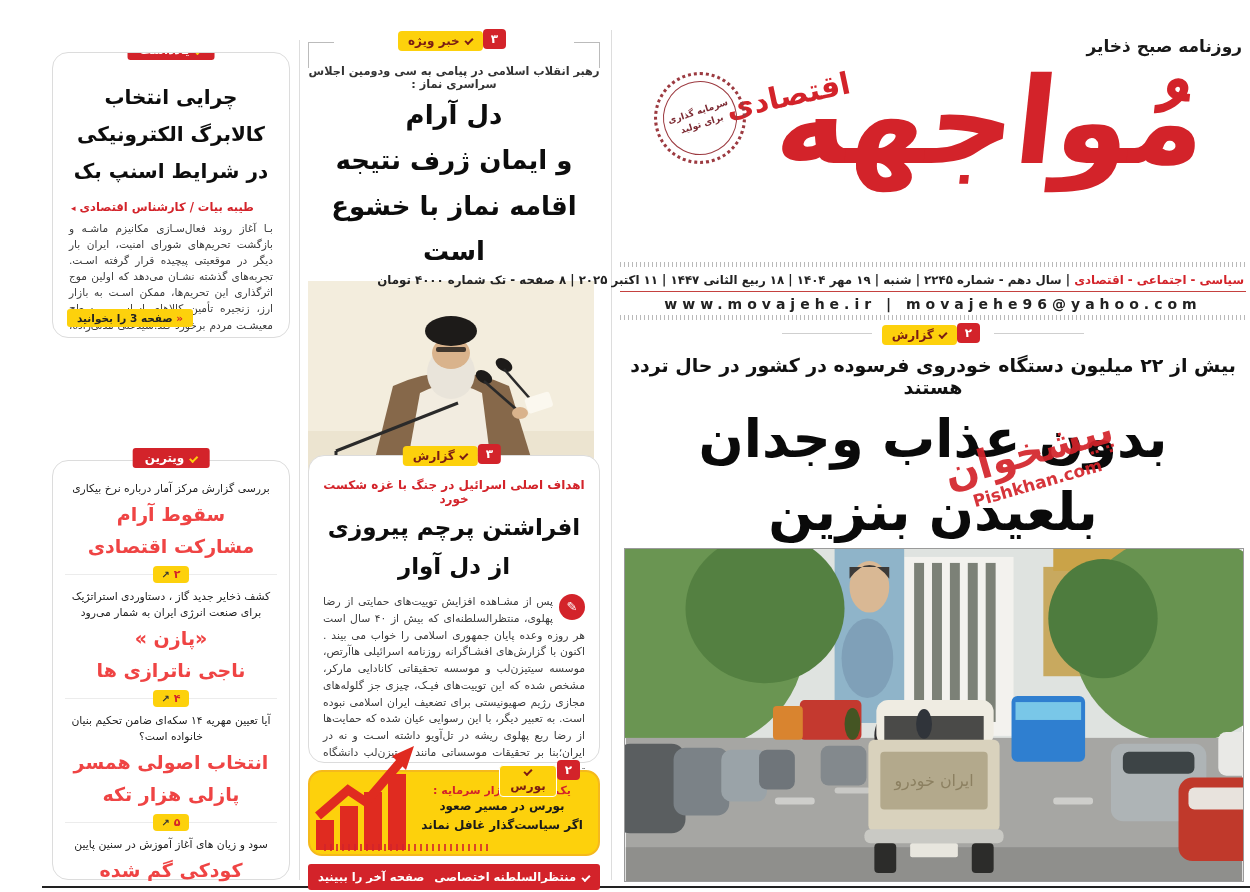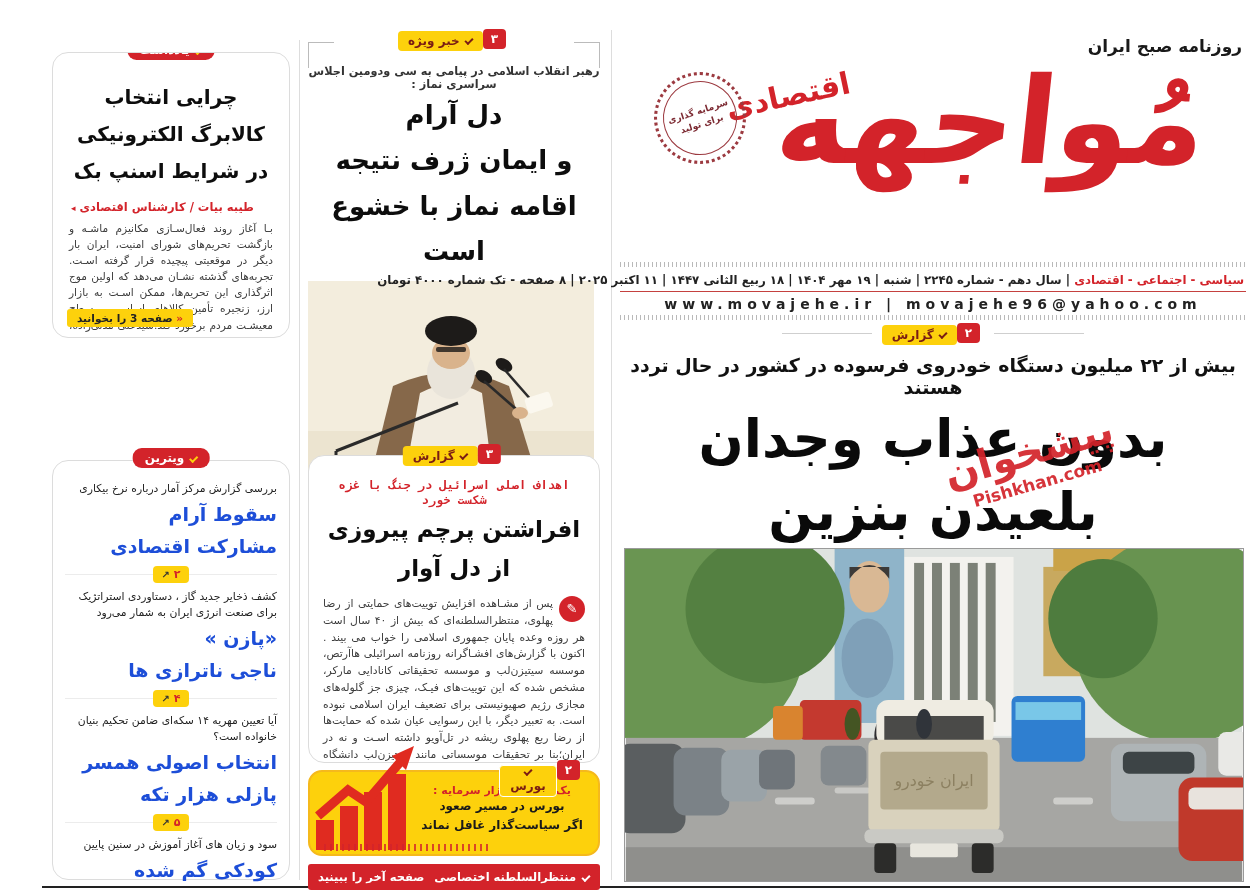--- a/index.html
+++ b/index.html
@@ -6,21 +6,21 @@
   html,body { width:1250px; height:892px; }
   body {
     position:relative; background:#fff; overflow:hidden;
     font-family:"DejaVu Sans", sans-serif; color:#111;
   }
   .rtl { direction:rtl; }
   
   .tag-red {
     display:inline-flex; align-items:center; gap:5px;
     background:#d3232a; color:#fff; font-weight:bold; font-size:12px;
-    padding:3px 12px; border-radius:9px; direction:rtl;
+    padding:3px 12px; border-radius:3px; direction:rtl;
   }
   .tag-yellow {
     display:inline-flex; align-items:center; gap:5px;
     background:#fdd10c; color:#7a1d14; font-weight:bold; font-size:12px;
     padding:3px 10px; border-radius:4px; direction:rtl;
   }
   .tag-num {
     display:inline-block; background:#d3232a; color:#fff; font-weight:bold;
     font-size:12px; padding:3px 8px; border-radius:4px; margin-right:4px;
   }
@@ -41,39 +41,39 @@
   #note-box { left:52px; top:52px; width:238px; height:286px; padding:26px 16px 12px; overflow:hidden; }
   #note-title { font-size:20px; font-weight:bold; text-align:center; line-height:1.85; color:#0d0d0d; }
   #note-byline { color:#d3232a; font-size:11.5px; font-weight:bold; text-align:left; margin:10px 2px 6px; }
   #note-byline .arrow { font-size:9px; }
   #note-body { font-size:10.6px; line-height:1.52; text-align:justify; color:#3c3c3c; direction:rtl; }
   #note-footer { position:absolute; bottom:10px; left:14px; background:#fdd10c; color:#222;
     font-size:10.5px; font-weight:bold; padding:3px 10px; border-radius:3px; direction:rtl; }
   #note-footer .mark { color:#d3232a; }
   
   #vitrine-box { left:52px; top:460px; width:238px; height:420px; padding:20px 12px 8px; }
-  .v-item { text-align:right; direction:rtl; }
+  .v-item { text-align:center; direction:rtl; }
   .v-kicker { font-size:10.8px; color:#222; line-height:1.5; margin-bottom:2px; }
-  .v-title { font-size:19px; font-weight:bold; color:#1d4ed8; line-height:1.65; }
+  .v-title { font-size:19px; font-weight:bold; color:#ef4444; line-height:1.65; }
   .v-badge-row { display:flex; align-items:center; margin:4px 0 6px; }
   .v-badge-row .rule { flex:1; height:1px; background:#ececec; }
   .v-badge { background:#fdd10c; border-radius:4px; padding:2px 9px; font-size:11px;
     font-weight:bold; color:#d3232a; direction:rtl; }
   .v-badge .arr { color:#333; font-size:10px; }
   
   #special { position:absolute; left:308px; top:28px; width:292px; text-align:center; }
   .bracket { position:absolute; width:26px; height:26px; border-color:#bbb; border-style:solid; }
   #br-tl { left:0; top:14px; border-width:1.5px 0 0 1.5px; }
   #br-tr { right:0; top:14px; border-width:1.5px 1.5px 0 0; }
   #special-kicker { font-size:11.3px; font-weight:bold; color:#333; margin-top:14px; direction:rtl; }
   #special-title { font-size:26px; font-weight:bold; color:#0d0d0d; line-height:1.75; margin-top:2px; direction:rtl; }
   #special-photo { width:286px; height:206px; margin-top:6px; display:block; }
   #special-photo-bar { width:286px; height:6px; background:#d3232a; }
   #report-box { left:308px; top:455px; width:292px; height:308px; padding:22px 14px 8px; text-align:center; }
-  #report-kicker { color:#d3232a; font-size:12px; font-weight:bold; direction:rtl;font-family:Liberation Mono, monospace; }
+  #report-kicker { color:#d3232a; font-size:12px; font-weight:bold; direction:rtl; }
   #report-title { font-size:23px; font-weight:bold; line-height:1.7; color:#0d0d0d; margin:2px 0 8px; direction:rtl; }
   #report-body { font-size:10.8px; line-height:1.55; text-align:justify; color:#3c3c3c; direction:rtl; }
   #report-body .lead-icon {
     float:right; width:26px; height:26px; background:#d3232a; border-radius:50%;
     color:#fff; font-size:13px; line-height:26px; text-align:center; margin-left:6px;
   }
   
   #bourse { position:absolute; left:308px; top:770px; width:292px; }
   #bourse-card { position:relative; background:#fdd10c; border:2px solid #f5b91c;
     border-radius:14px; height:86px; padding:10px 12px 6px 108px; text-align:center; }
@@ -300,21 +300,21 @@
   <div id="bourse-footer">
     <span style="display:inline-flex; align-items:center; gap:6px;">
       <span class="tick"></span>
       <span>منتظرالسلطنه اختصاصی</span>
     </span>
     <span>صفحه آخر را ببینید</span>
   </div>
 </div>
 
 <div id="masthead">
-  <div id="tagline">روزنامه صبح ایران</div>
+  <div id="tagline">روزنامه صبح ذخایر</div>
   <div id="logo-main">مُواجهه</div>
   <div id="logo-sub">اقتصادی</div>
   <div id="seal">
     <div id="seal-inner">سرمایه گذاری برای تولید</div>
   </div>
 </div>
 
 <div id="info-bar">
   <div class="hatch" style="top:-6px;"></div>
   <div id="info-line">

